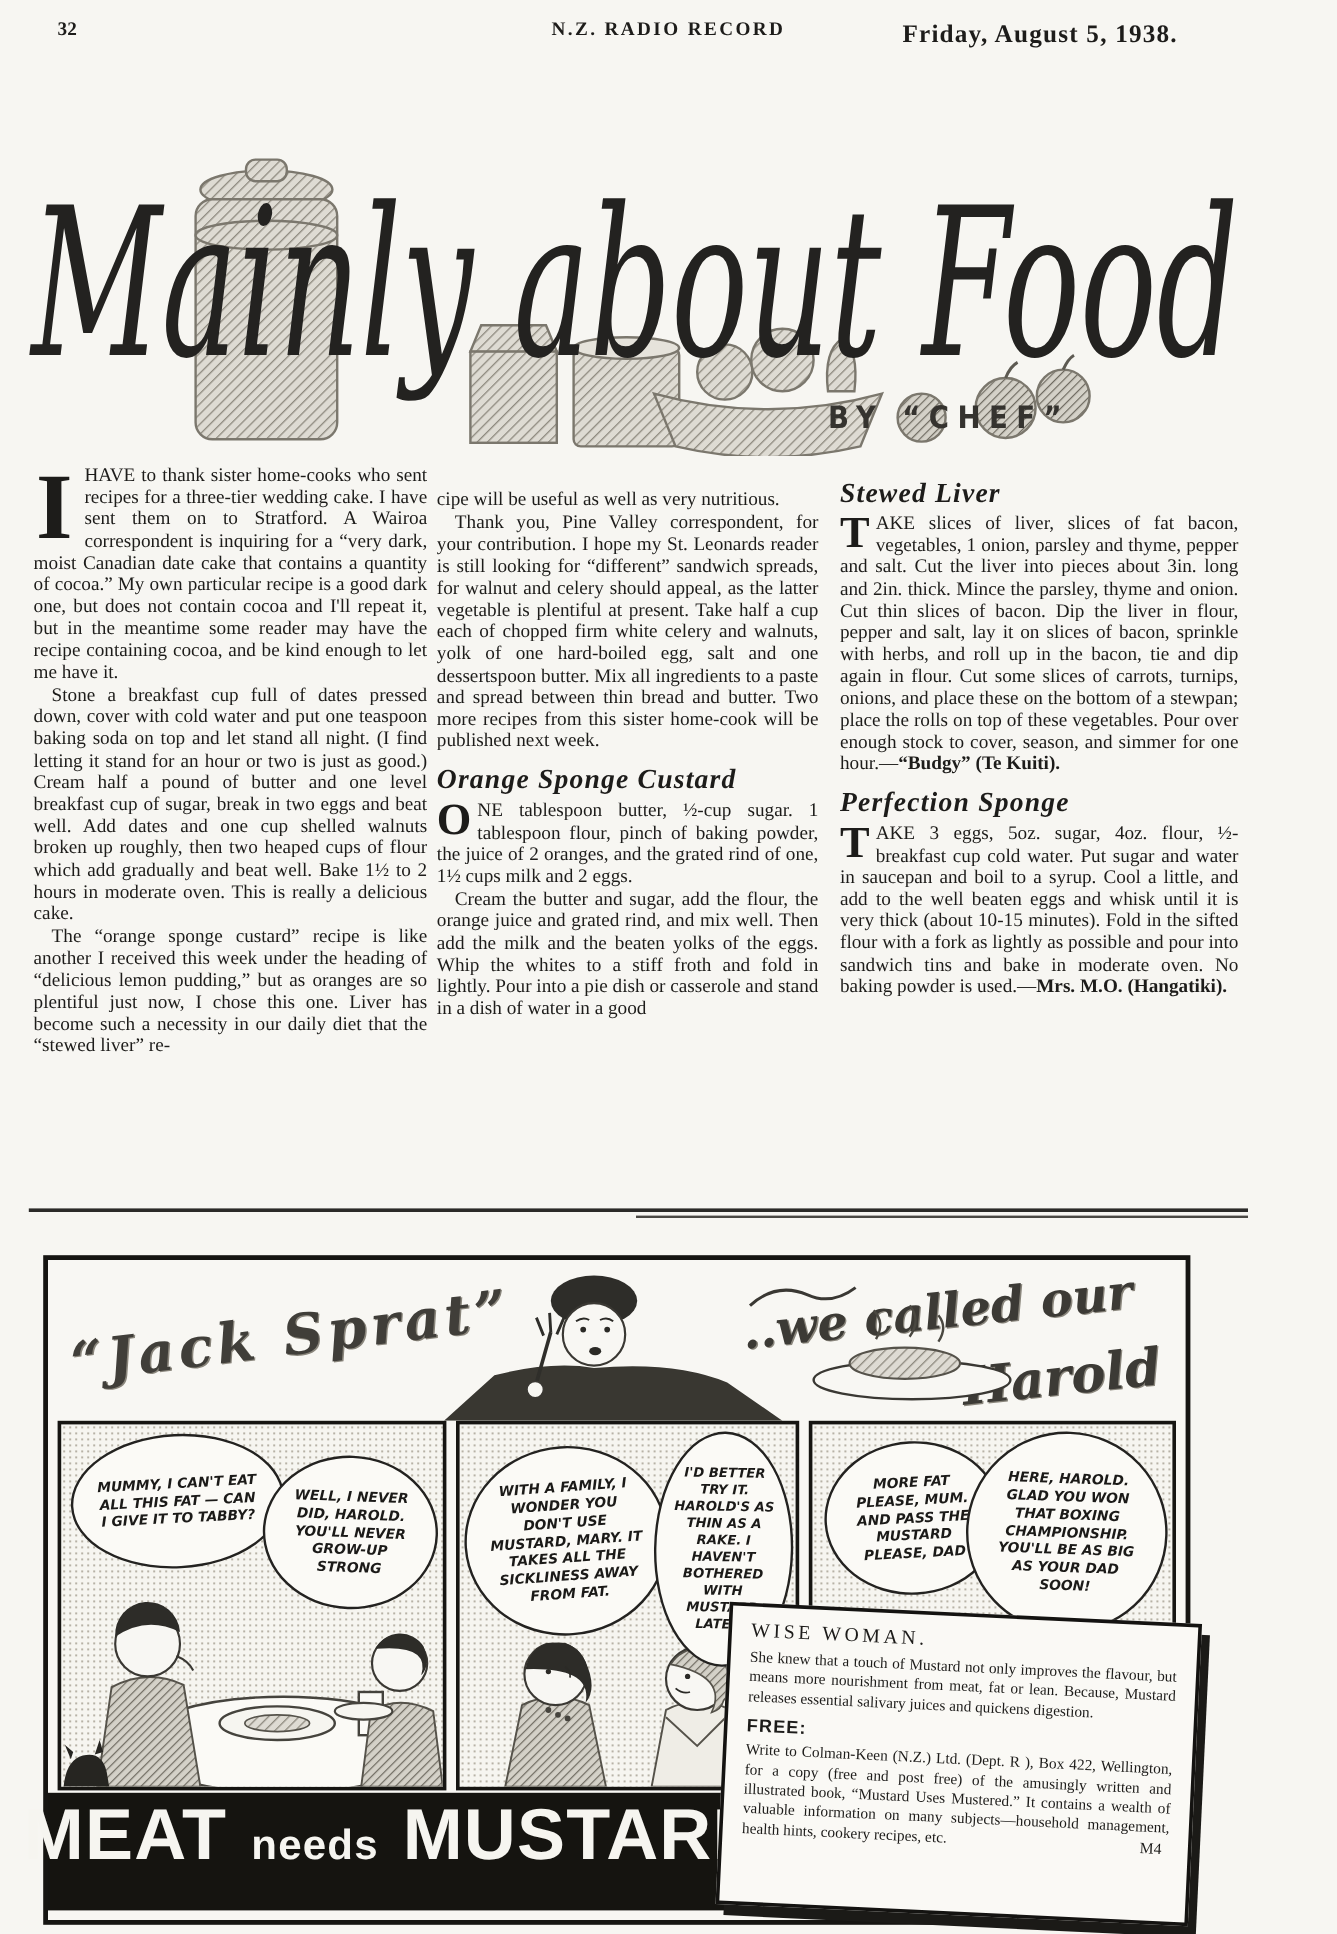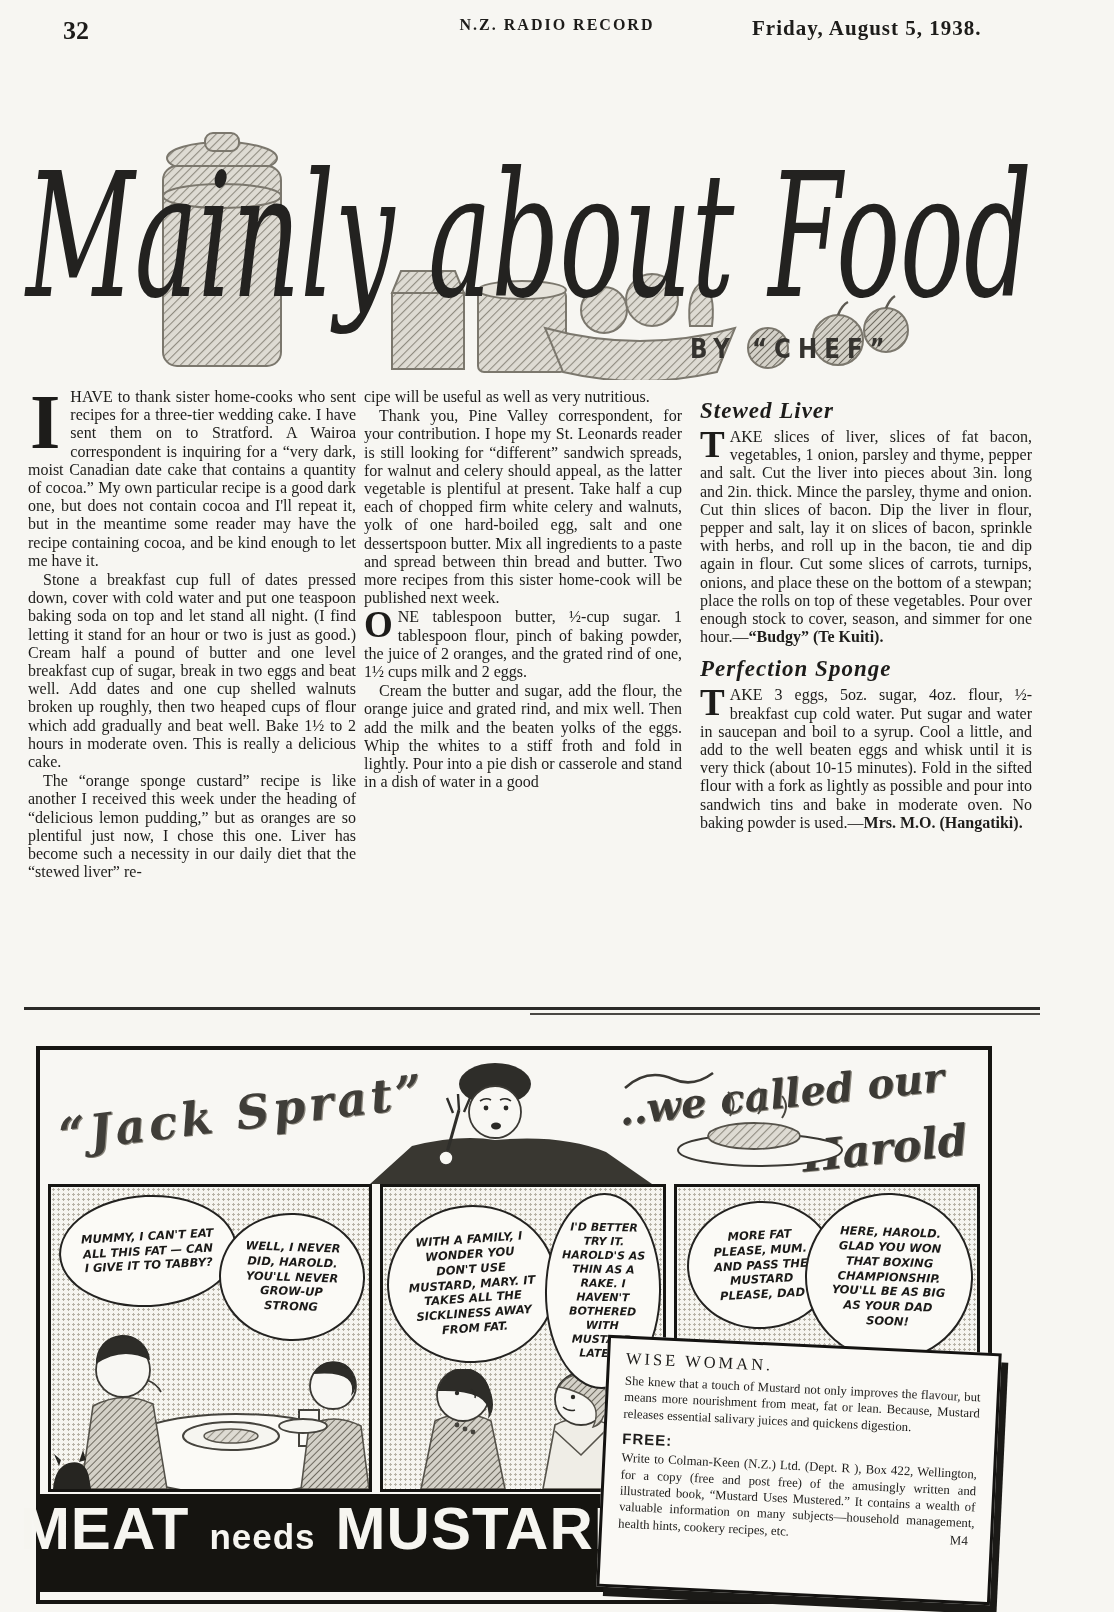--- a/index.html
+++ b/index.html
@@ -1,37 +1,37 @@
 <!DOCTYPE html>
 <html><head>
 <meta charset="utf-8">
 <style>
   html,body{margin:0;padding:0;background:#d8d5cf;}
   .page{position:relative;width:1114px;height:1612px;background:#f7f6f2;overflow:hidden;
         font-family:"Liberation Serif",serif;color:#1d1c1a;}
   
-  .page-no{position:absolute;left:48px;top:16px;font-size:26px;font-weight:bold;margin-left:15px;}
+  .page-no{position:absolute;left:48px;top:16px;font-size:16px;font-weight:bold;}
   .masthead{position:absolute;left:0;right:0;top:16px;text-align:center;
             font-size:16px;font-weight:bold;letter-spacing:2px;}
   .issue-date{position:absolute;left:752px;top:16px;font-size:21px;font-weight:bold;letter-spacing:1px;}
   
   .title-art{position:absolute;left:0;top:78px;width:1114px;height:302px;}
   .byline{position:absolute;left:690px;top:336px;font-family:"DejaVu Sans",sans-serif;
           font-weight:bold;font-size:23px;letter-spacing:7px;color:#35332f;transform:scaleY(1.12);}
   
   .col{position:absolute;top:388px;text-align:justify;font-size:16px;line-height:18.2px;}
   .col p{margin:0 0 1px 0;text-indent:15px;}
   .col p.noindent{text-indent:0;}
   .dropcap-big{float:left;font-size:78px;line-height:60px;font-weight:bold;padding:4px 10px 2px 2px;}
   .dropcap-sm{float:left;font-size:37px;line-height:31px;font-weight:bold;padding:1px 5px 0 0;}
   .rheading{font-style:italic;font-weight:bold;font-size:23px;letter-spacing:1px;
             margin:9px 0 4px 0;text-indent:0;line-height:27px;}
   .attrib{font-weight:bold;}
   #col1{left:28px;width:328px;}
-  #col2{left:364px;width:318px;}
+  #col2{left:364px;width:318px;margin-top:20px;}
   #col3{left:700px;width:332px;}
   .rule{position:absolute;left:24px;top:1007px;width:1016px;height:3px;background:#2b2a28;}
   .rule2{position:absolute;left:530px;top:1013px;width:510px;height:2px;background:#4a4844;}
   
   .ad{position:absolute;left:36px;top:1046px;width:948px;height:550px;
       border:4px solid #161512;background:#f8f7f3;}
   .ad-header{position:absolute;left:0;top:0;width:100%;height:134px;}
   .jack-sprat{position:absolute;left:18px;top:36px;transform:rotate(-7deg);
       font-family:"DejaVu Serif",serif;font-style:italic;font-weight:bold;font-size:46px;
       letter-spacing:4px;color:#403e39;text-shadow:1px 1px 0 #8a867c;}
@@ -130,20 +130,21 @@
     <p class="noindent">
       <span class="dropcap-big">I</span><span>HAVE to thank sister home-cooks who sent recipes for a three-tier wedding cake. I have sent them on to Stratford. A Wairoa correspondent is inquiring for a “very dark, moist Canadian date cake that contains a quantity of cocoa.” My own particular recipe is a good dark one, but does not contain cocoa and I'll repeat it, but in the meantime some reader may have the recipe containing cocoa, and be kind enough to let me have it.</span>
     </p>
     <p>Stone a breakfast cup full of dates pressed down, cover with cold water and put one teaspoon baking soda on top and let stand all night. (I find letting it stand for an hour or two is just as good.) Cream half a pound of butter and one level breakfast cup of sugar, break in two eggs and beat well. Add dates and one cup shelled walnuts broken up roughly, then two heaped cups of flour which add gradually and beat well. Bake 1½ to 2 hours in moderate oven. This is really a delicious cake.</p>
     <p>The “orange sponge custard” recipe is like another I received this week under the heading of “delicious lemon pudding,” but as oranges are so plentiful just now, I chose this one. Liver has become such a necessity in our daily diet that the “stewed liver” re-</p>
   </div>
 
   <div class="col" id="col2">
     <p class="noindent">cipe will be useful as well as very nutritious.</p>
     <p>Thank you, Pine Valley correspondent, for your contribution. I hope my St. Leonards reader is still looking for “different” sandwich spreads, for walnut and celery should appeal, as the latter vegetable is plentiful at present. Take half a cup each of chopped firm white celery and walnuts, yolk of one hard-boiled egg, salt and one dessertspoon butter. Mix all ingredients to a paste and spread between thin bread and butter. Two more recipes from this sister home-cook will be published next week.</p>
+    <div class="rheading">Orange Sponge Custard</div>
     <p class="noindent">
       <span class="dropcap-sm">O</span><span>NE tablespoon butter, ½-cup sugar. 1 tablespoon flour, pinch of baking powder, the juice of 2 oranges, and the grated rind of one, 1½ cups milk and 2 eggs.</span>
     </p>
     <p>Cream the butter and sugar, add the flour, the orange juice and grated rind, and mix well. Then add the milk and the beaten yolks of the eggs. Whip the whites to a stiff froth and fold in lightly. Pour into a pie dish or casserole and stand in a dish of water in a good</p>
   </div>
 
   <div class="col" id="col3">
     <div class="rheading">Stewed Liver</div>
     <p class="noindent">
       <span class="dropcap-sm">T</span><span>AKE slices of liver, slices of fat bacon, vegetables, 1 onion, parsley and thyme, pepper and salt. Cut the liver into pieces about 3in. long and 2in. thick. Mince the parsley, thyme and onion. Cut thin slices of bacon. Dip the liver in flour, pepper and salt, lay it on slices of bacon, sprinkle with herbs, and roll up in the bacon, tie and dip again in flour. Cut some slices of carrots, turnips, onions, and place these on the bottom of a stewpan; place the rolls on top of these vegetables. Pour over enough stock to cover, season, and simmer for one hour.—</span><span class="attrib">“Budgy” (Te Kuiti).</span>

